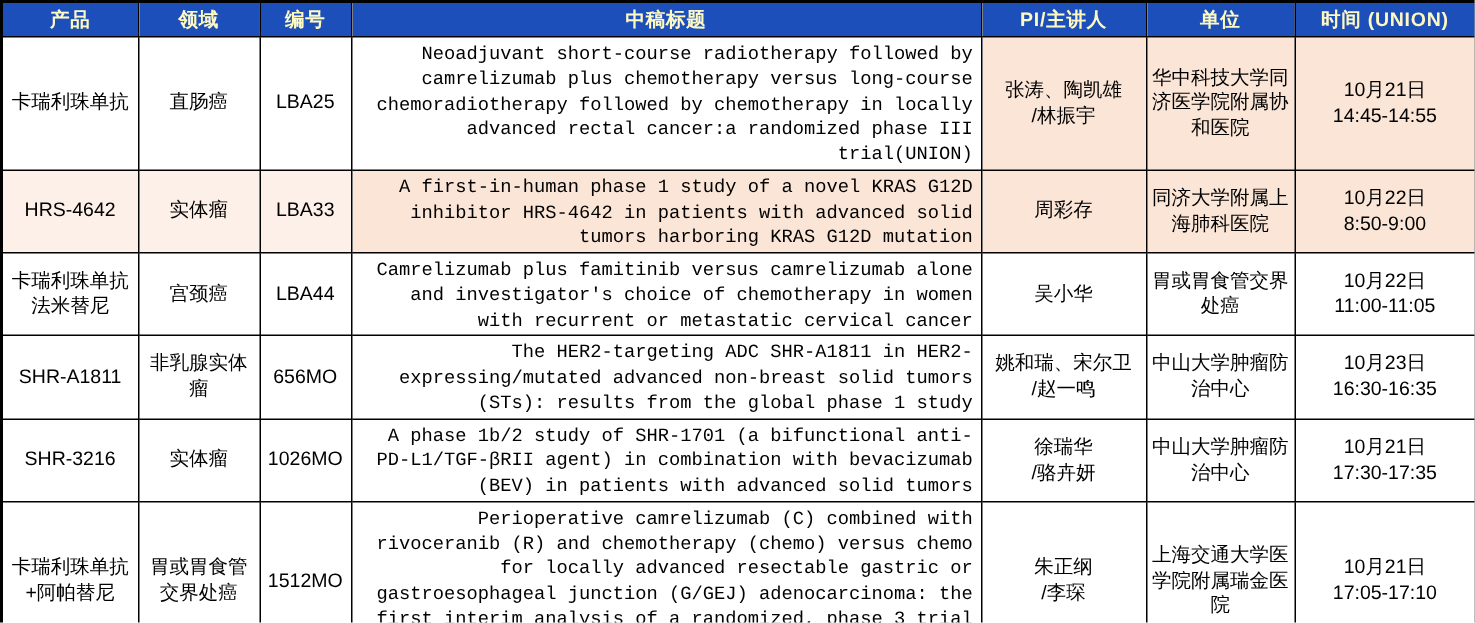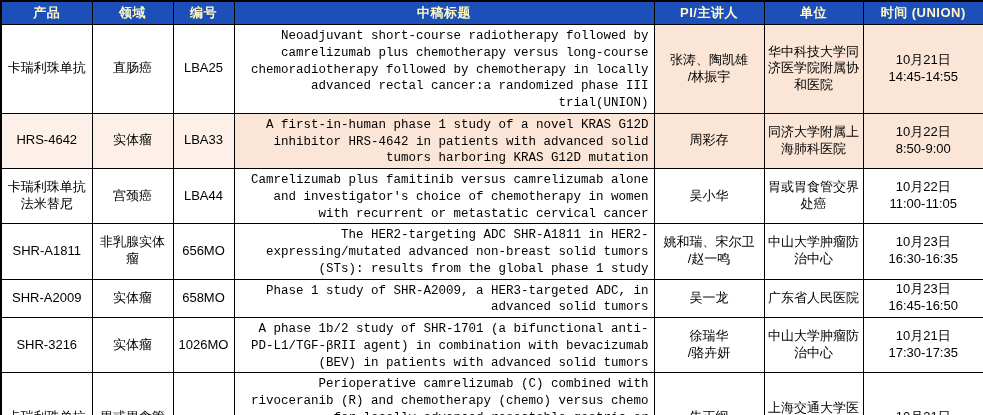--- a/index.html
+++ b/index.html
@@ -114,30 +114,20 @@
       <td class="pre">SHR-A1811</td>
       <td>非乳腺实体瘤</td>
       <td>656MO</td>
       <td class="title-cell">The HER2-targeting ADC SHR-A1811 in HER2-expressing/mutated advanced non-breast solid tumors (STs): results from the global phase 1 study</td>
       <td class="pre">姚和瑞、宋尔卫
 /赵一鸣</td>
       <td>中山大学肿瘤防治中心</td>
       <td class="pre">10月23日
 16:30-16:35</td>
     </tr>
-    <tr style="height:33px">
-      <td class="pre">SHR-A2009</td>
-      <td>实体瘤</td>
-      <td>658MO</td>
-      <td class="title-cell">Phase 1 study of SHR-A2009, a HER3-targeted ADC, in advanced solid tumors</td>
-      <td class="pre">吴一龙</td>
-      <td>广东省人民医院</td>
-      <td class="pre">10月23日
-16:45-16:50</td>
-    </tr>
     <tr style="height:45px">
       <td class="pre">SHR-3216</td>
       <td>实体瘤</td>
       <td>1026MO</td>
       <td class="title-cell">A phase 1b/2 study of SHR-1701 (a bifunctional anti-PD-L1/TGF-βRII agent) in combination with bevacizumab (BEV) in patients with advanced solid tumors</td>
       <td class="pre">徐瑞华
 /骆卉妍</td>
       <td>中山大学肿瘤防治中心</td>
       <td class="pre">10月21日
 17:30-17:35</td>

